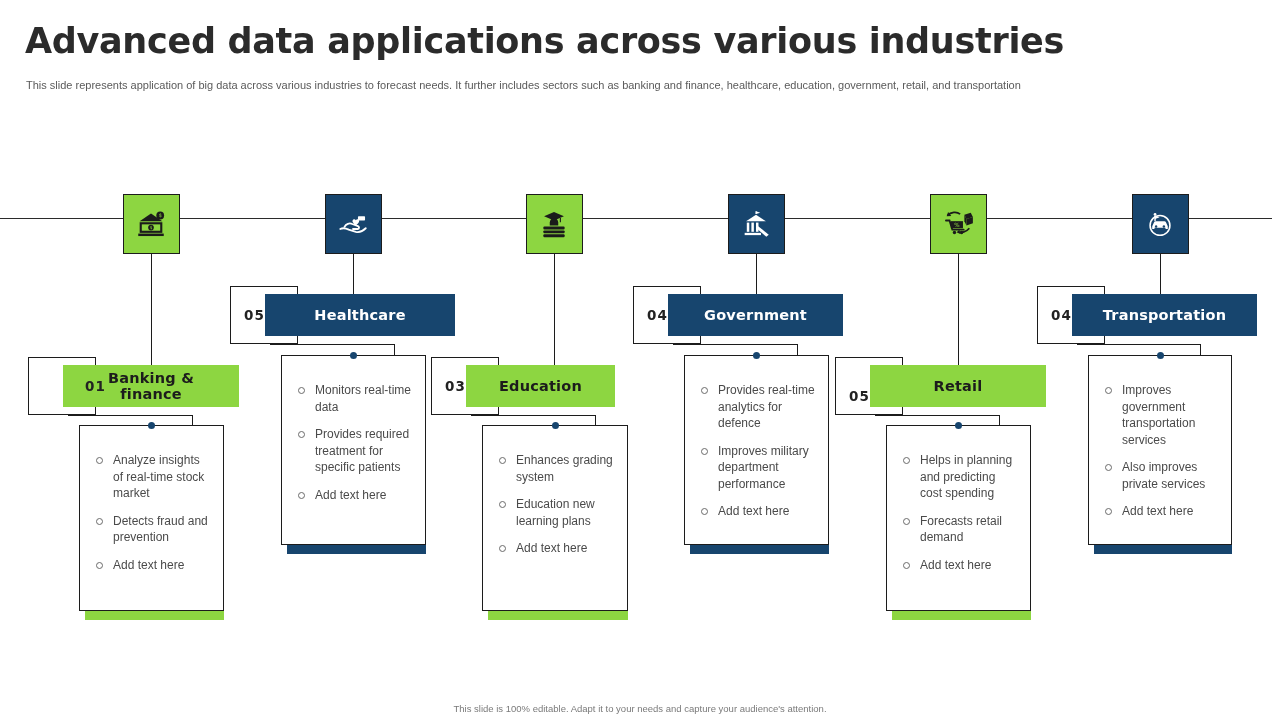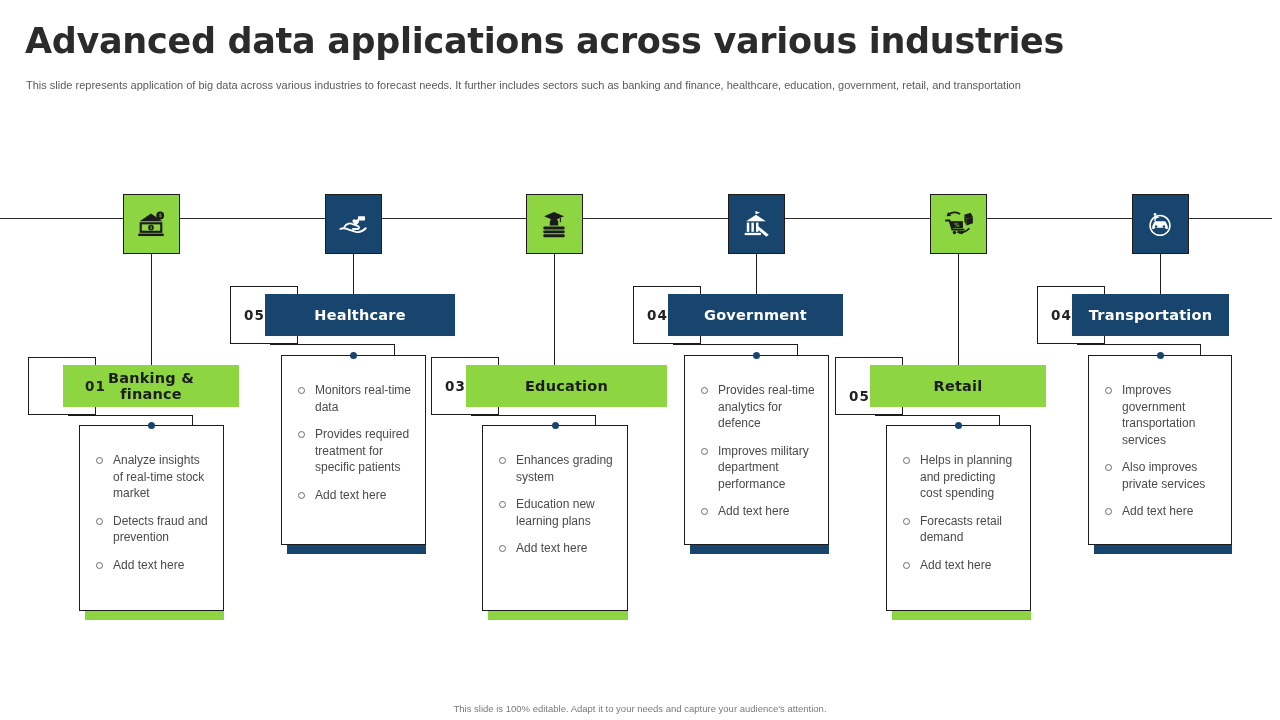--- a/index.html
+++ b/index.html
@@ -225,21 +225,21 @@
       <path d="M18 22 c0-4 3-6 6-6 s6 2 6 6 v4 H18 Z" fill="#1b1b1b"></path>
       <rect x="9" y="27.5" width="30" height="4.2" rx="1.4" fill="#1b1b1b"></rect>
       <rect x="9" y="33" width="30" height="4.2" rx="1.4" fill="#1b1b1b"></rect>
       <rect x="9" y="38.5" width="30" height="4.2" rx="1.4" fill="#1b1b1b"></rect>
     </svg>
           </span>
         </div>
         <div class="stem" style="left: 554px; top: 254px; height: 111px;"></div>
         <div class="numbox" style="left: 431px; top: 357px;"></div>
         <div class="numlabel" style="left: 445px; top: 378px;">03</div>
-        <div class="title-band green" style="left: 466px; top: 365px; width: 201px;">
+        <div class="title-band green" style="left: 466px; top: 365px; width: 149px;">
           <div class="two-line">
             <div>Education</div>
           </div>
         </div>
         <div class="elbow">
           <div class="h" style="left: 431px; top: 415px; width: 124px;"></div>
           <div class="v" style="left: 555px; top: 415px; height: 10px;"></div>
         </div>
         <div class="dot" style="left: 551.5px; top: 421.5px;"></div>
         <div class="card-footbar green" style="left: 488px; top: 609px; width: 140px;"></div>
@@ -339,21 +339,21 @@
       <circle cx="29.5" cy="27.6" r="1.7" fill="#17456e"></circle>
       <path d="M17 13 v6" stroke="#fff" stroke-width="2" stroke-linecap="round"></path>
       <path d="M17 12.5 L23.5 14.6 L17 17 Z" fill="#fff"></path>
       <circle cx="17" cy="10.5" r="2" fill="#fff"></circle>
     </svg>
           </span>
         </div>
         <div class="stem" style="left: 1160px; top: 254px; height: 40px;"></div>
         <div class="numbox" style="left: 1037px; top: 286px;"></div>
         <div class="numlabel" style="left: 1051px; top: 307px;">04</div>
-        <div class="title-band blue" style="left: 1072px; top: 294px; width: 157px;">
+        <div class="title-band blue" style="left: 1072px; top: 294px; width: 185px;">
           <div class="two-line">
             <div>Transportation</div>
           </div>
         </div>
         <div class="elbow">
           <div class="h" style="left: 1037px; top: 344px; width: 123px;"></div>
           <div class="v" style="left: 1160px; top: 344px; height: 11px;"></div>
         </div>
         <div class="dot" style="left: 1156.5px; top: 351.5px;"></div>
         <div class="card-footbar blue" style="left: 1094px; top: 543px; width: 138px;"></div>

